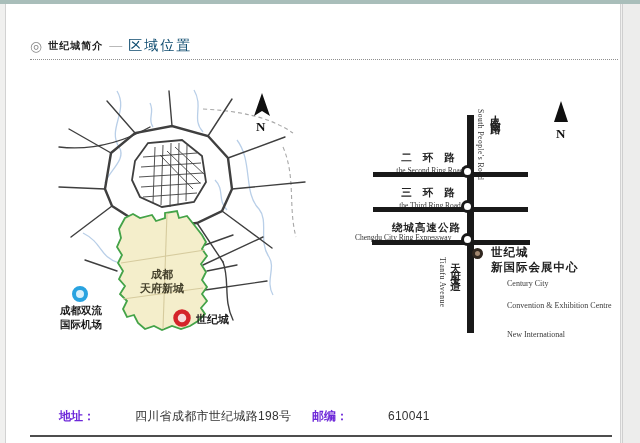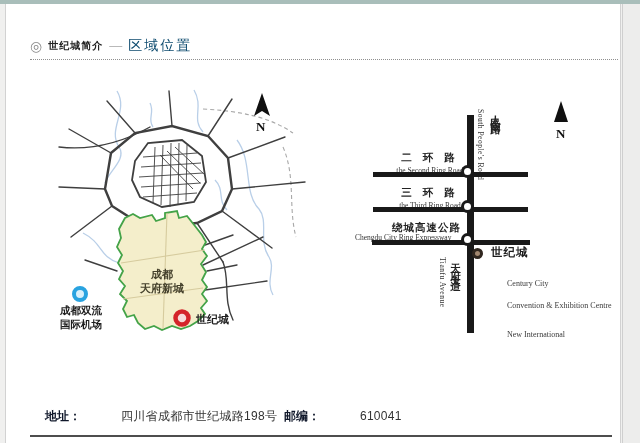--- a/index.html
+++ b/index.html
@@ -50,21 +50,21 @@
             font-family:"Liberation Serif", serif; white-space:nowrap;padding-left:16px; }
   .narrow { position:absolute; width:0; height:0; border-left:7px solid transparent;
             border-right:7px solid transparent; border-bottom:21px solid #101010; }
   .nletter { position:absolute; font-size:13px; font-weight:bold; color:#101010;
              font-family:"Liberation Serif", serif; }
 
   
   .desc { position:absolute; left:30px; top:344px; width:581px; font-size:12px; line-height:20px;
           color:#3c3c3c; text-align:justify; text-indent:2em; letter-spacing:0.2px; }
   .addr { position:absolute; left:45px; top:408px; font-size:12px; color:#333; }
-  .addr b { color:#0f172a; }
+  .addr b { color:#6d28d9;margin-left:14px; }
   .addr span { letter-spacing:0.3px;padding-left:40px; }
   .bottomrule { position:absolute; left:30px; top:435px; width:582px; height:2px; background:#4d4d4d; }
   .rightstrip { position:absolute; right:0; top:4px; width:18px; height:439px; background:#ededec;
                 border-left:1px solid #cfcfcf; }
 </style>
 </head>
 <body>
 
 <div id="stage">
   <div class="page"></div>
@@ -185,20 +185,21 @@
 
     <div class="junction j1"></div>
     <div class="junction j2"></div>
     <div class="junction j3"></div>
 
     <div class="vlabel-en" style="left:83px; top:162px;">Tianfu Avenue</div>
     <div class="vlabel-cn" style="left:94px; top:160px; letter-spacing:6px;">天府大道</div>
 
     <div class="poi-dot"></div>
     <div class="poi-cn" style="top:150px;">世纪城</div>
+    <div class="poi-cn" style="top:165px;">新国际会展中心</div>
     <div class="poi-en" style="top:184px;">Century City</div>
     <div class="poi-en" style="top:195px;margin-top:40px;">New International</div>
     <div class="poi-en" style="top:206px;">Convention &amp; Exhibition Centre</div>
 
     <div class="narrow" style="left:199px; top:6px;"></div>
     <div class="nletter" style="left:201px; top:31px;">N</div>
   </div>
 
 
   <div class="addr">

